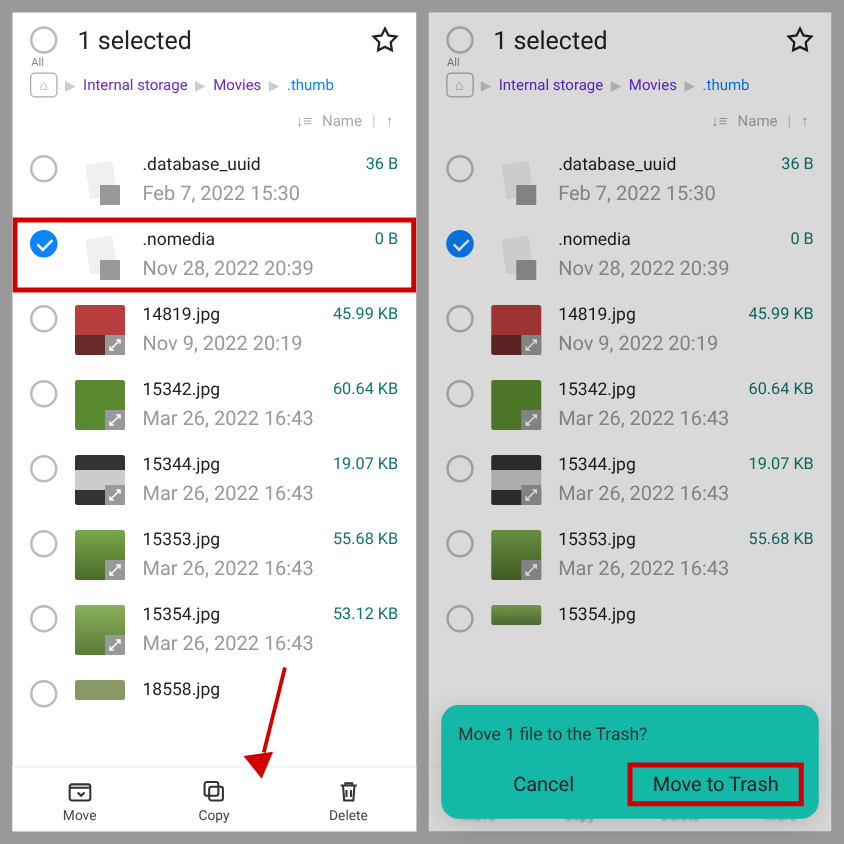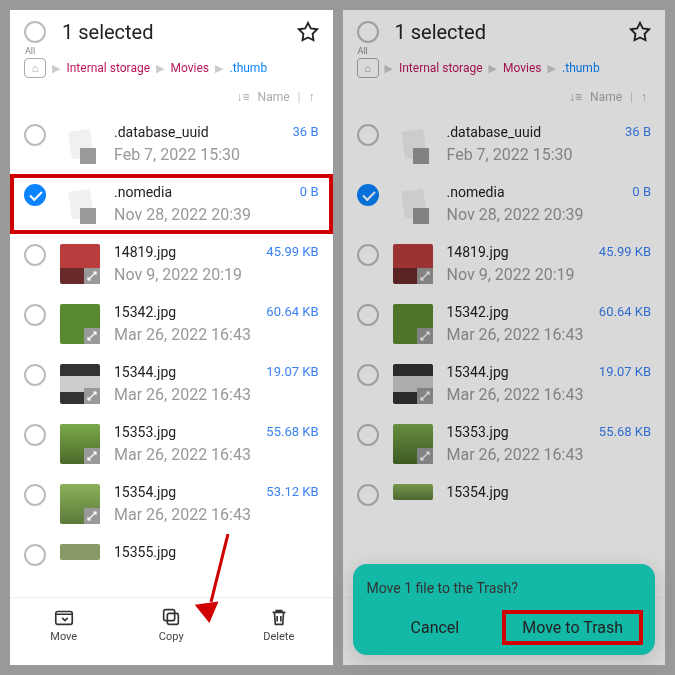--- a/index.html
+++ b/index.html
@@ -9,39 +9,39 @@
   .header{display:flex;align-items:center;padding:10px 14px 4px}
   .radio{width:22px;height:22px;border:2px solid #bbb;border-radius:50%;flex:none}
   .radio.checked{background:#0a84ff;border-color:#0a84ff;position:relative}
   .radio.checked::after{content:"";position:absolute;width:10px;height:5px;border-left:2px solid #fff;border-bottom:2px solid #fff;transform:rotate(-45deg);top:5px;left:4px}
   .all-label{font-size:9px;color:#888;position:absolute;top:36px;left:15px}
   .title{font-size:20px;font-weight:400;margin-left:16px;flex:1;color:#222}
   .star{width:22px;height:22px;color:#222}
   .crumbs{display:flex;align-items:center;gap:6px;padding:10px 14px 6px;font-size:12px;color:#999}
   .home-ic{width:22px;height:20px;border:1.5px solid #aaa;border-radius:4px;position:relative;display:flex;align-items:center;justify-content:center;color:#aaa;font-size:11px}
   .chev{color:#ccc;font-size:11px}
-  .crumb{color:#be185d}
+  .crumb{color:#6d28d9}
   .crumb.cur{color:#0a84ff}
   .sortbar{display:flex;justify-content:flex-end;align-items:center;gap:8px;padding:6px 18px 10px;font-size:12px;color:#aaa}
   .list{flex:1;overflow:hidden}
   .row{display:flex;align-items:flex-start;padding:10px 14px;gap:14px;position:relative}
   .row.highlight{outline:4px solid #d00000;outline-offset:-4px}
   .thumb{width:40px;height:40px;background:#ddd;border-radius:2px;position:relative;flex:none;overflow:hidden}
   .thumb .badge{position:absolute;bottom:0;right:0;width:16px;height:16px;background:#999;display:flex;align-items:center;justify-content:center}
   .thumb .badge svg{width:10px;height:10px}
   .doc-ic{width:40px;height:40px;position:relative;flex:none}
   .doc-ic::before{content:"";position:absolute;top:6px;left:10px;width:22px;height:28px;background:#f0f0f0;transform:rotate(-8deg);border-radius:2px}
   .doc-ic::after{content:"";position:absolute;bottom:0;right:4px;width:16px;height:16px;background:#999}
   .meta{flex:1;min-width:0}
   .fname{font-size:14px;color:#222}
   .fmeta{font-size:16px;color:#999;margin-top:5px}
-  .fsize{font-size:13px;color:#3b82f6}
+  .fsize{font-size:13px;color:#0f766e}
   .row.cut{height:34px;padding-top:10px;padding-bottom:0}
   .row.cut .thumb,.row.cut .doc-ic{height:18px}
-  .btmbar{display:flex;border-top:1px solid #eee;padding:8px 0 22px;position:relative;z-index:1;background:#fff}
+  .btmbar{display:flex;border-top:1px solid #eee;padding:8px 0 6px;position:relative;z-index:1;background:#fff}
   .panel.dim .btmbar{background:transparent}
   .bbtn{flex:1;display:flex;flex-direction:column;align-items:center;gap:2px;font-size:11px;color:#444}
   .bbtn svg{width:22px;height:22px}
   .dialog{position:absolute;left:10px;right:10px;bottom:10px;background:#14b8a6;border-radius:14px;padding:16px 14px 12px;z-index:10;box-shadow:0 4px 20px rgba(0,0,0,.15)}
   .dq{font-size:14px;color:#333;margin-bottom:16px}
   .dbtns{display:flex;align-items:center}
   .dbtn{flex:1;text-align:center;font-size:16px;font-weight:400;color:#222;padding:6px 0}
   .dbtn.trash{outline:4px solid #d00000;outline-offset:-2px}
   .dsep{width:1px;height:22px;background:#ddd}
   .arrow{position:absolute;width:50px;height:90px;z-index:4;pointer-events:none}
@@ -173,21 +173,21 @@
       <div class="meta">
           <div class="fname">15354.jpg</div>
           <div class="fmeta">Mar 26, 2022 16:43</div>
         </div>
       <div class="fsize">53.12 KB</div>
     </div>
     <div class="row cut">
       <div class="radio" style="align-self:flex-start"></div>
       <div class="thumb ph6" style="height:16px"></div>
       <div class="meta">
-          <div class="fname">15355.jpg</div>
+          <div class="fname">18558.jpg</div>
         </div>
     </div>
   </div>
   <div class="arrow" style="bottom:42px;left:180px">
       <div class="arrow-line"></div>
       <div class="arrow-head"></div>
     </div>
   <div class="btmbar">
     <div class="bbtn">
         <svg viewBox="0 0 24 24" fill="none" stroke="#333" stroke-width="1.8">

